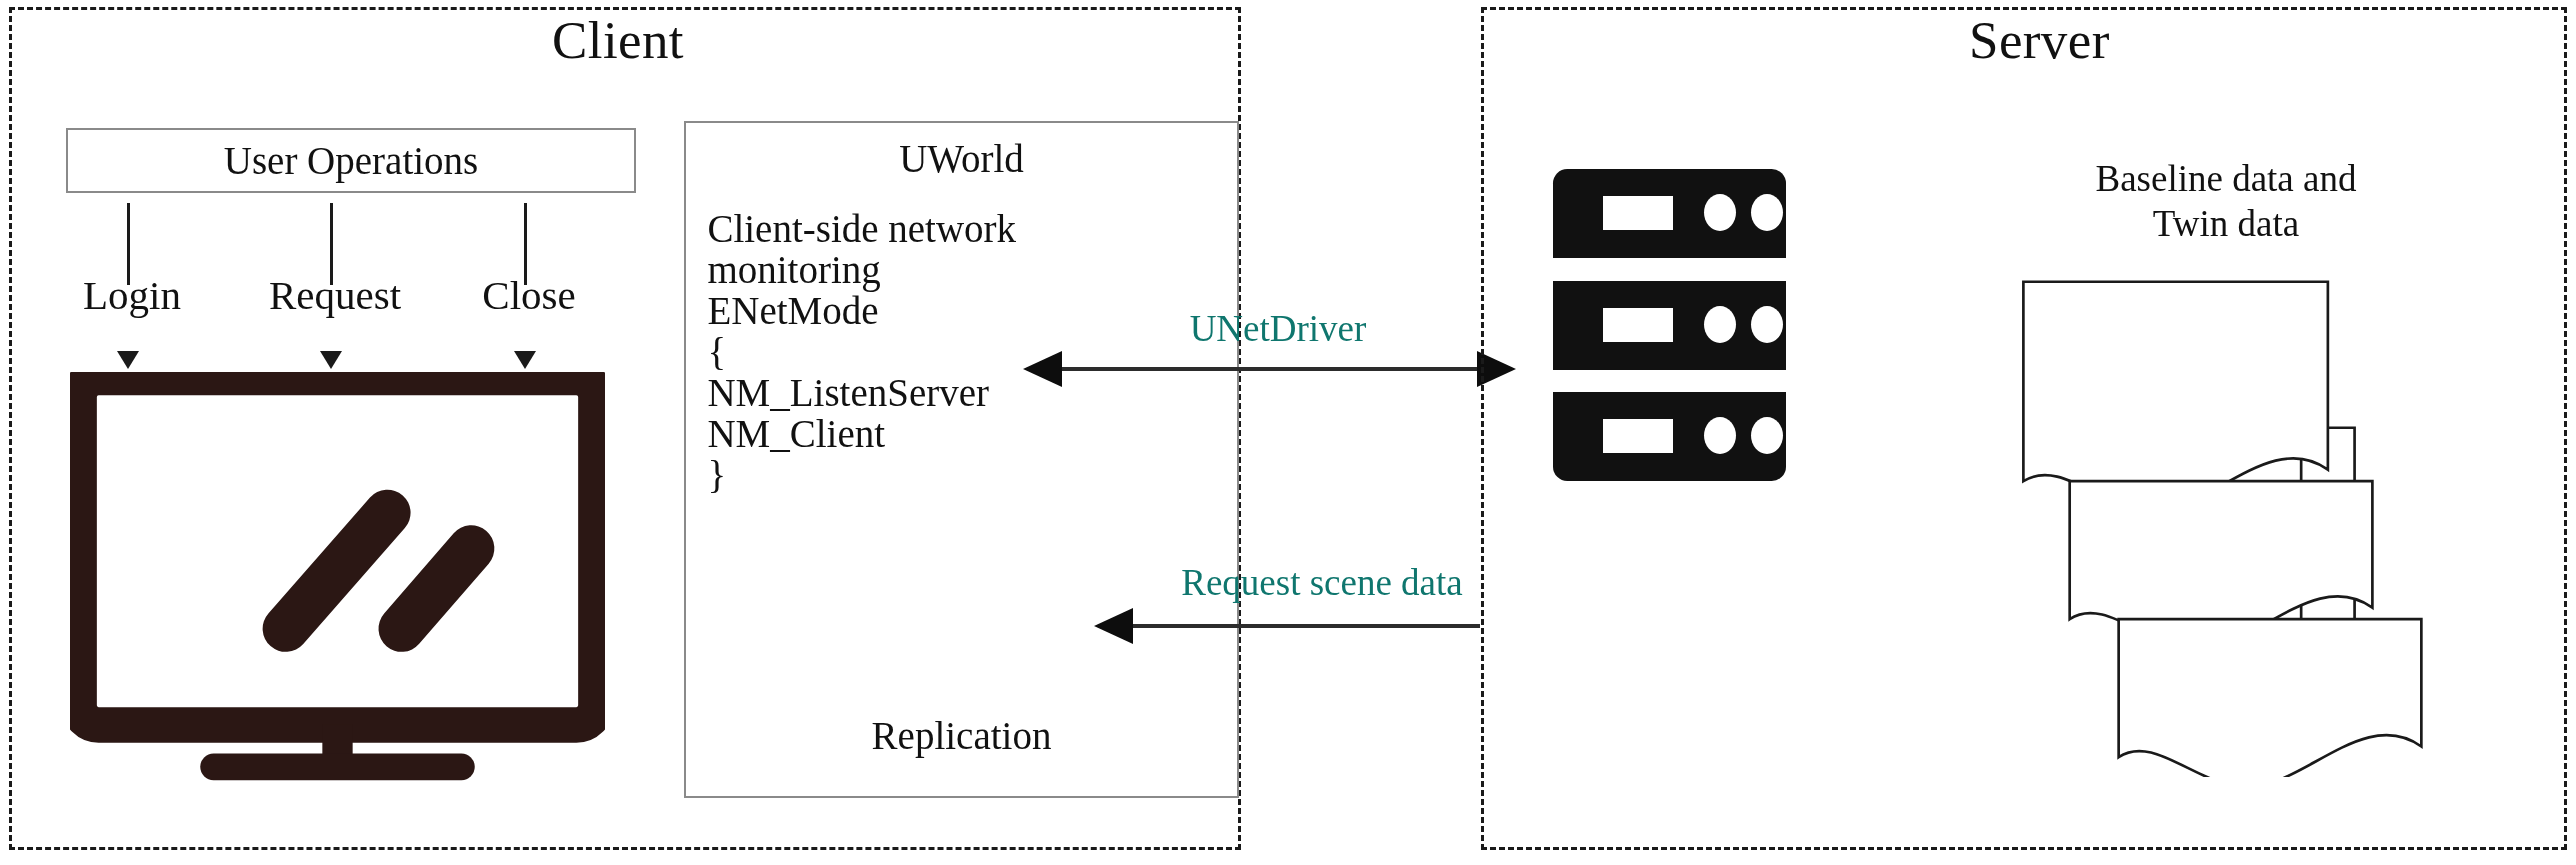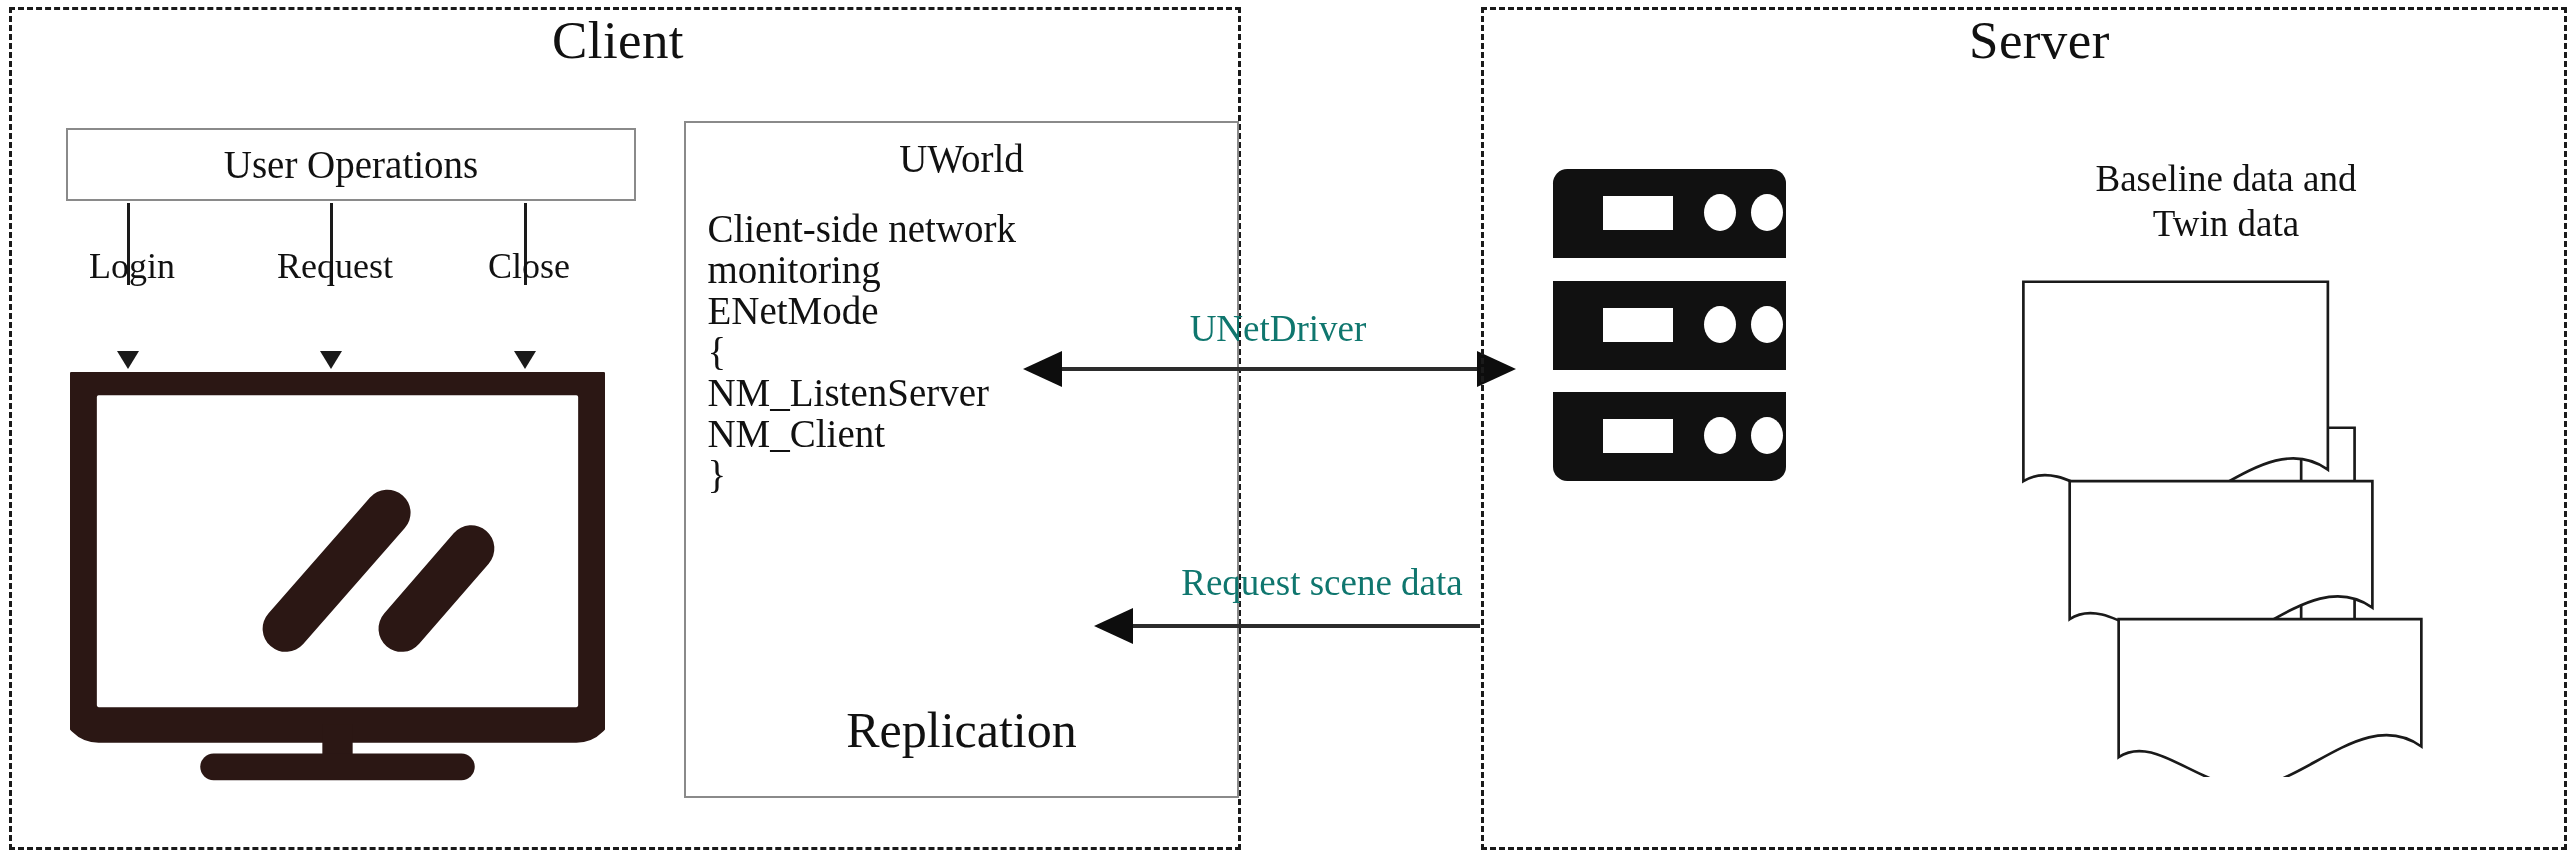--- a/index.html
+++ b/index.html
@@ -41,21 +41,21 @@
   }
   #client-title { left: 552px;  top: 14.3px; }
   #server-title { left: 1969px; top: 14.3px; }
 
   
   #user-ops-box {
     position: absolute;
     left: 66px;
     top: 128px;
     width: 570px;
-    height: 73px;
+    height: 65px;
     border: 2.7px solid #8a8a8a;
     box-sizing: border-box;
     background: #fff;
     display: flex;
     align-items: center;
     justify-content: center;
   }
   #user-ops-box .ops-label {
     font-size: 39px;
     line-height: 1;
@@ -71,25 +71,26 @@
   }
   .arrowhead-down {
     position: absolute;
     width: 0; height: 0;
     border-left: 11.6px solid transparent;
     border-right: 11.6px solid transparent;
     border-top: 18px solid #1a1a1a;
   }
   .op-label {
     position: absolute;
-    font-size: 36px;
+    font-size: 41px;
     line-height: 1;
     color: #111;
     white-space: nowrap;
     transform: translateX(-50%);
+    margin-top: 27px;
   }
 
   
   #monitor-icon { position: absolute; left: 70px; top: 372px; }
 
   
   #uworld-box {
     position: absolute;
     left: 684px;
     top: 121px;
@@ -119,21 +120,21 @@
     line-height: 1.04;
     color: #111;
     white-space: nowrap;
     min-height: 41px;
   }
   #uworld-box .uw-foot {
     position: absolute;
     bottom: 41px;
     left: 0; right: 0;
     text-align: center;
-    font-size: 50px;
+    font-size: 39px;
     line-height: 1;
     color: #111;
   }
 
   
   .hline {
     position: absolute;
     height: 0;
     border-top: 4.5px solid #2c2c2c;
   }

